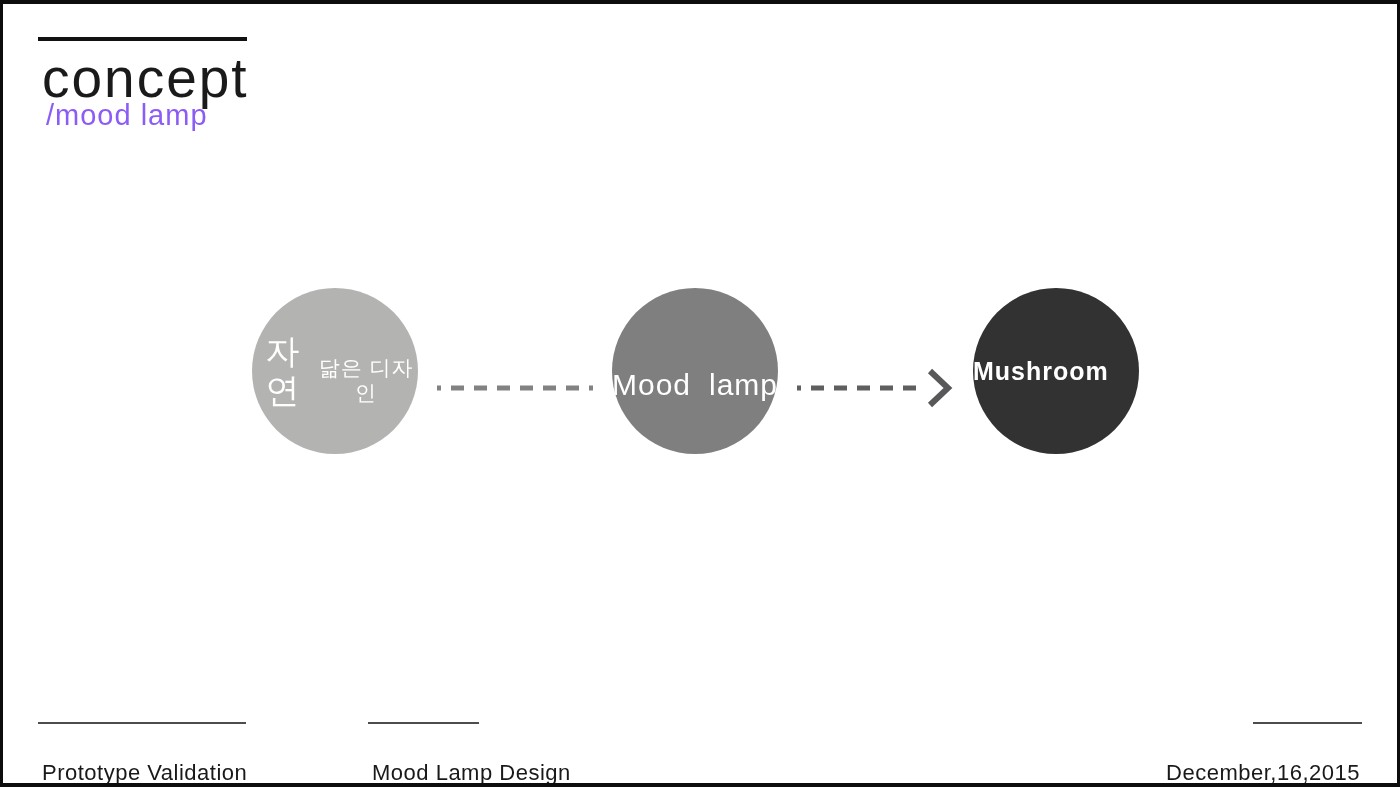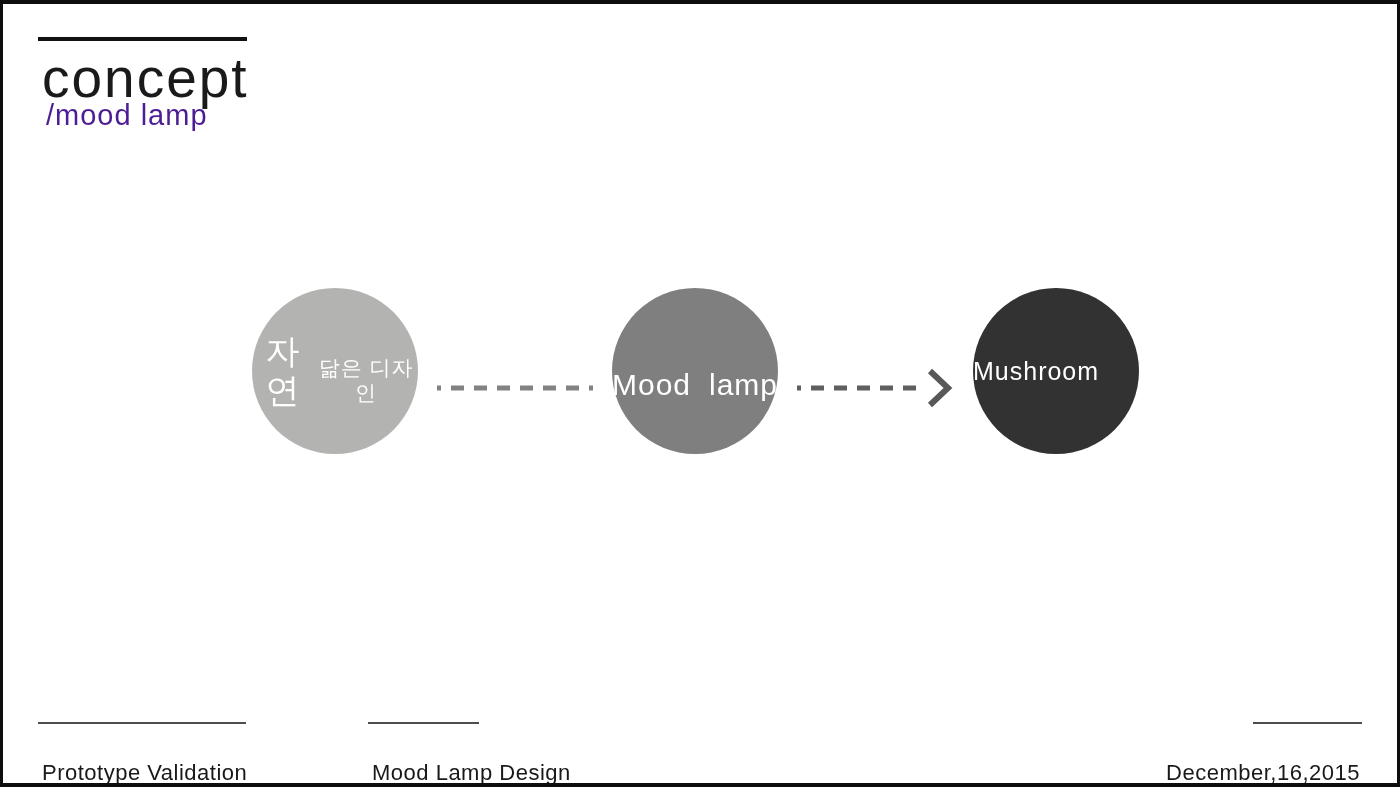--- a/index.html
+++ b/index.html
@@ -34,42 +34,42 @@
     letter-spacing: 2px;
     color: #1a1a1a;
     line-height: 1.1;
   }
   .page-subtitle {
     position: absolute;
     left: 43px; top: 96px;
     font-size: 29px;
     font-weight: 300;
     letter-spacing: 1px;
-    color: #4c1d95;
+    color: #8b5cf6;
     line-height: 1.1;
   }
 
   
   .circle {
     position: absolute;
     top: 284px;
     width: 166px; height: 166px;
     border-radius: 50%;
     display: flex;
     flex-direction: row;
     align-items: center;
     justify-content: space-between;
     text-align: center;
     color: #ffffff;
     font-weight: 300;
     letter-spacing: 1px;
   }
   .circle-1 { left: 249px; background: #b3b3b2; }
   .circle-2 { left: 609px; background: #7f7f7f; }
-  .circle-3 { left: 970px; background: #323232; }
+  .circle-3 { left: 970px; background: #323232; font-weight: bold; }
 
   .circle-1 .line1 { font-size: 34px; line-height: 1.15; }
   .circle-1 .line2 { font-size: 21px; line-height: 1.2; margin-top: 18px; }
   .circle-2 .line1, .circle-2 .line2 { font-size: 30px; line-height: 1.25; margin-top: 28px; }
   .circle-3 .line1 { font-size: 25px; line-height: 1.2; }
   .line2:empty { display: none; }
 
   .connector-layer {
     position: absolute;
     left: 0; top: 0;

